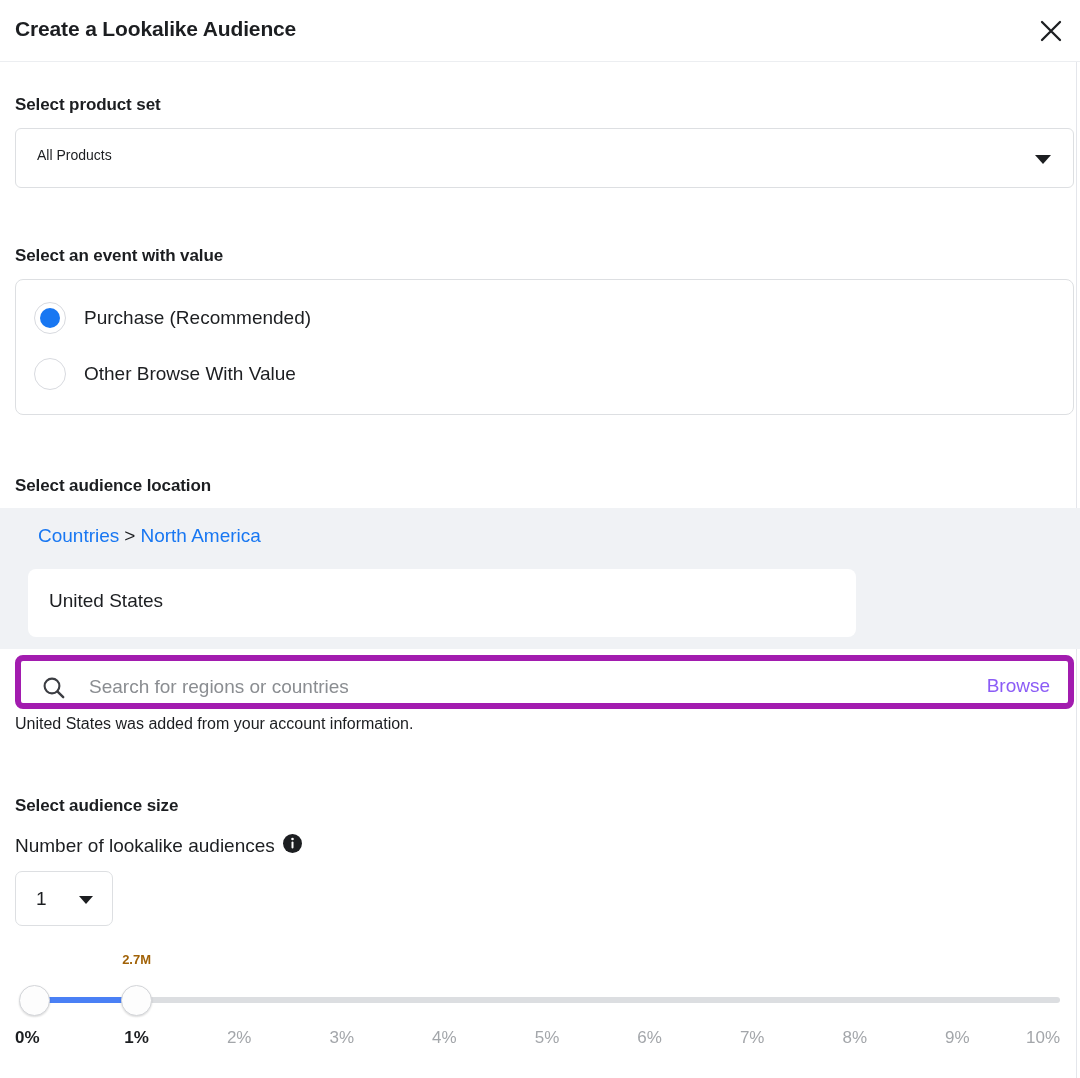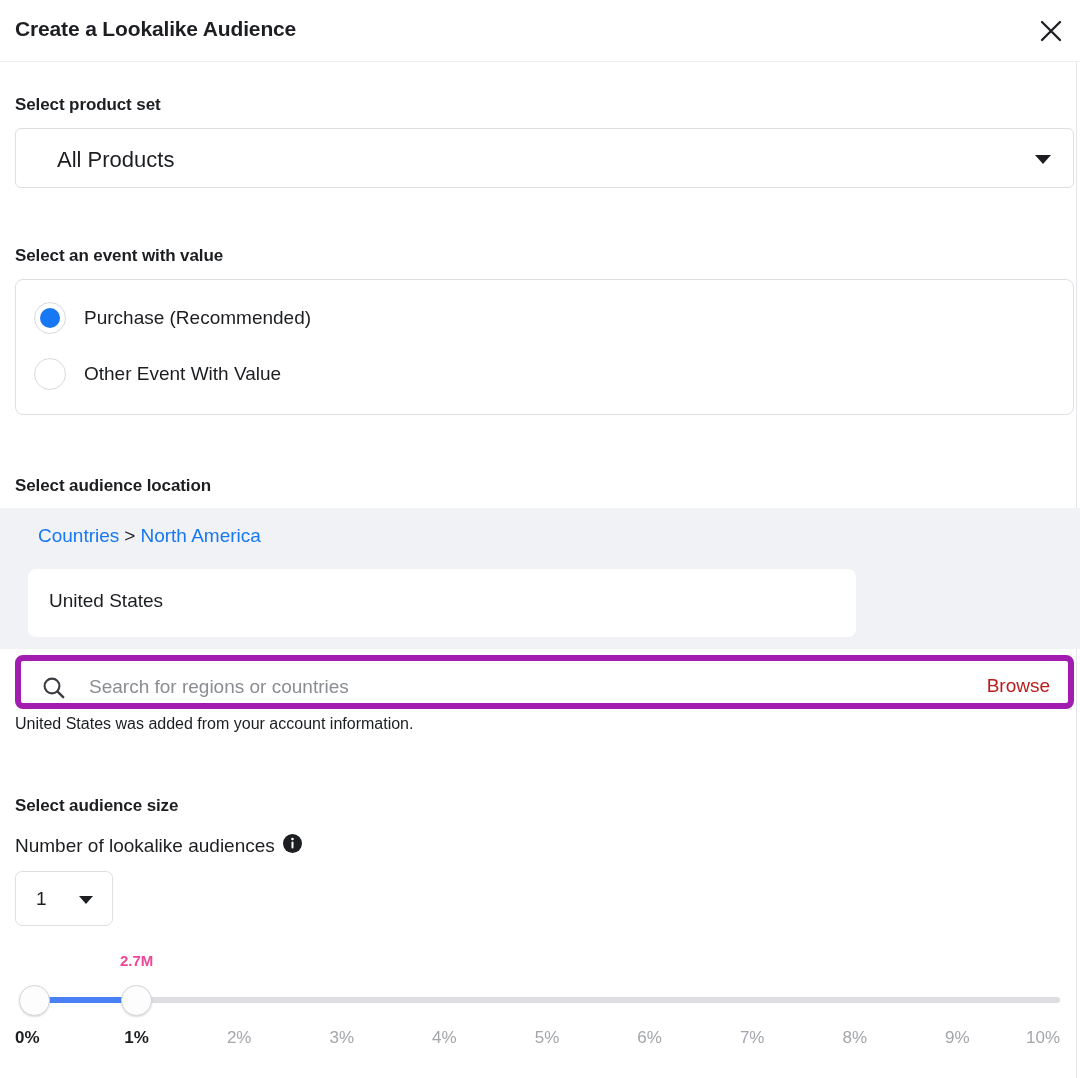--- a/index.html
+++ b/index.html
@@ -80,23 +80,22 @@
     height: 60px;
     border: 1px solid #dddfe2;
     border-radius: 6px;
     background: #fff;
     cursor: pointer;
   }
   .product-select-value {
     position: absolute;
     left: 21px;
     top: 18px;
-    font-size: 22px;
-    color: #1c1e21;
-    margin-left: 20px;
+    font-size: 14px;
+    color: #1c1e21;
   }
   .chevron-down {
     position: absolute;
     right: 22px;
     top: 26px;
     width: 0; height: 0;
     border-left: 8px solid transparent;
     border-right: 8px solid transparent;
     border-top: 9px solid #1c1e21;
   }
@@ -216,21 +215,21 @@
     font-family: "Liberation Sans", sans-serif;
     font-size: 19px;
     color: #1c1e21;
   }
   .search-input::placeholder { color: #8a8d91; opacity: 1; }
   .browse-btn {
     position: absolute;
     right: 18px;
     top: 14px;
     font-size: 19px;
-    color: #b91c1c;
+    color: #8b5cf6;
     cursor: pointer;
     background: none;
     border: none;
     font-family: "Liberation Sans", sans-serif;
   }
   .helper-text {
     position: absolute;
     left: 15px;
     top: 715px;
     font-size: 16px;
@@ -285,23 +284,23 @@
   .slider-wrap {
     position: absolute;
     left: 0;
     top: 945px;
     width: 1080px;
     height: 133px;
   }
   .slider-value-label {
     position: absolute;
     top: 7px;
-    font-size: 15px;
+    font-size: 13px;
     font-weight: bold;
-    color: #ec4899;
+    color: #a16207;
     transform: translateX(-50%);
     white-space: nowrap;
   }
   .slider-track {
     position: absolute;
     left: 34px;
     top: 52px;
     width: 1026px;
     height: 6px;
     background: #dcdee1;
@@ -368,21 +367,21 @@
   <div class="section-label" style="top:246px;">Select an event with value</div>
   <div class="radio-box">
     <div class="radio-row r0">
       <span class="radio-outer checked">
         <span class="radio-dot"></span>
       </span>
       <span class="radio-label">Purchase (Recommended)</span>
     </div>
     <div class="radio-row r1">
       <span class="radio-outer"></span>
-      <span class="radio-label">Other Event With Value</span>
+      <span class="radio-label">Other Browse With Value</span>
     </div>
   </div>
 
   <div class="section-label" style="top:476px;">Select audience location</div>
   <div class="location-panel">
     <div class="breadcrumb">
       <span class="crumb-link">Countries</span><span class="crumb-sep">&gt;</span><span class="crumb-link">North America</span>
     </div>
     <div class="location-chip">
       <span class="location-chip-text">United States</span>

